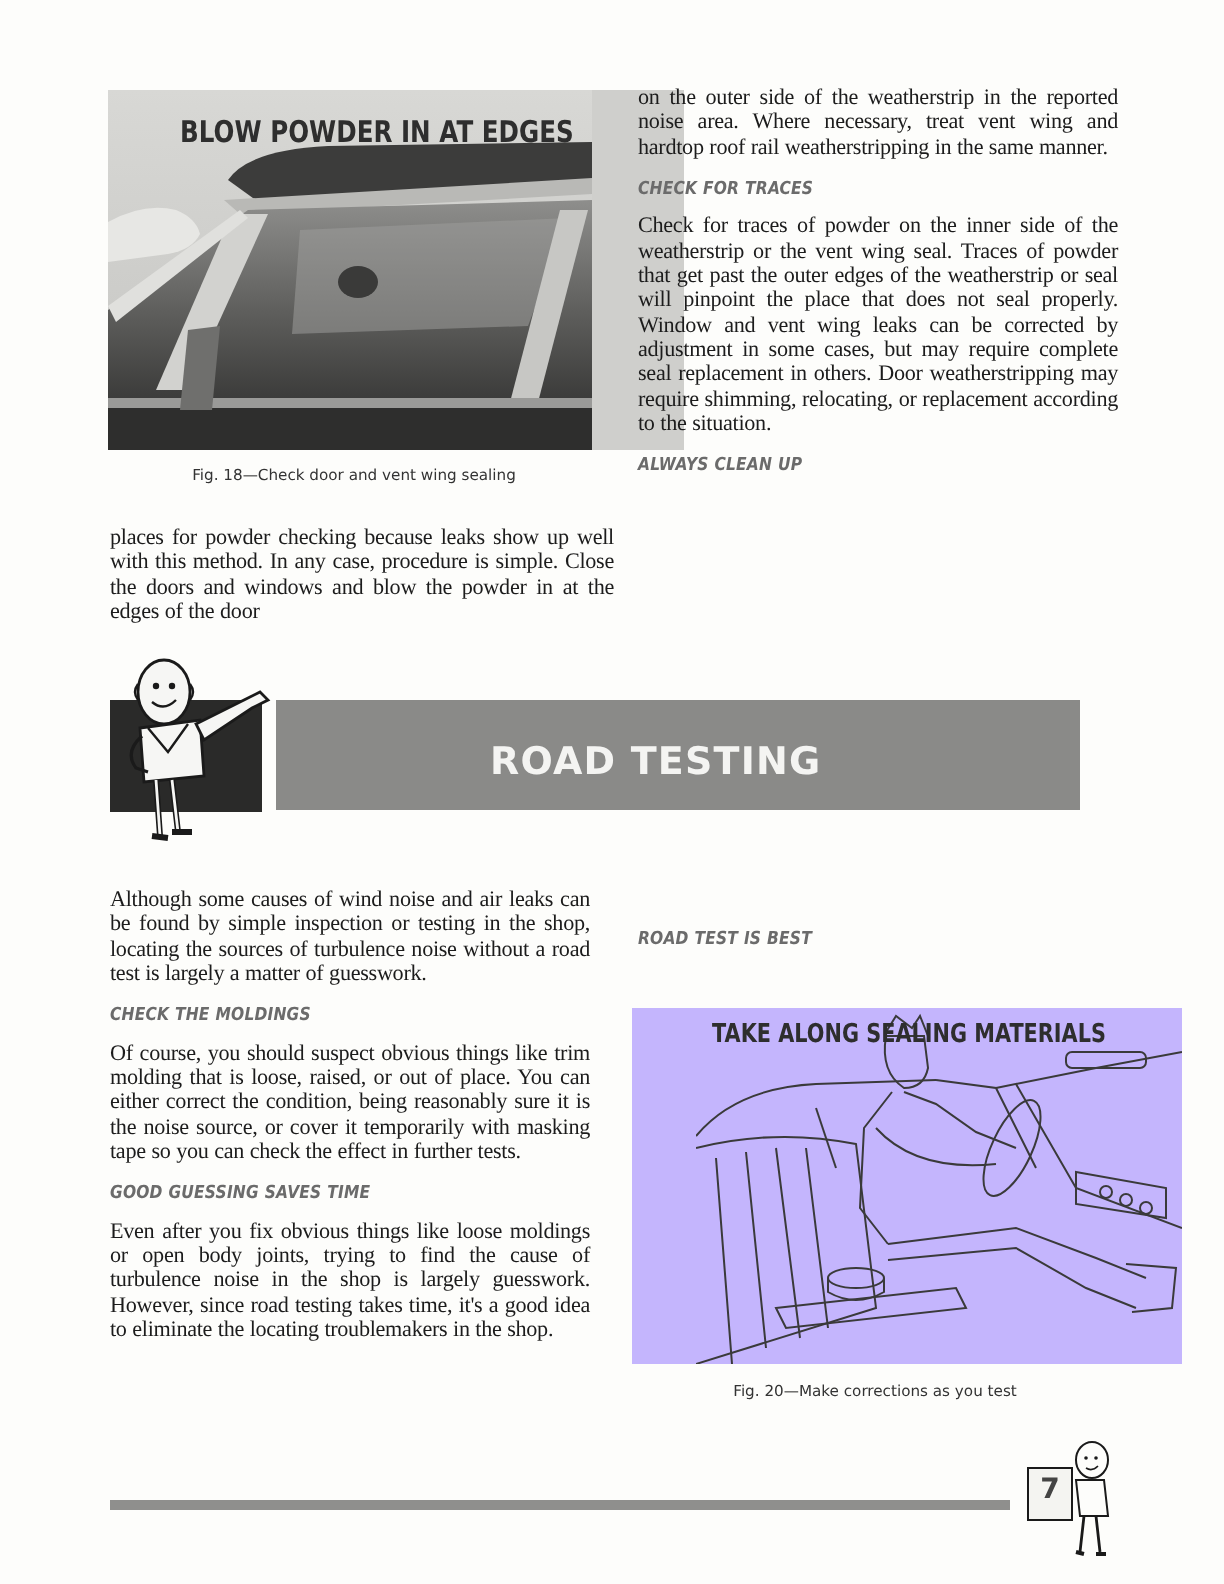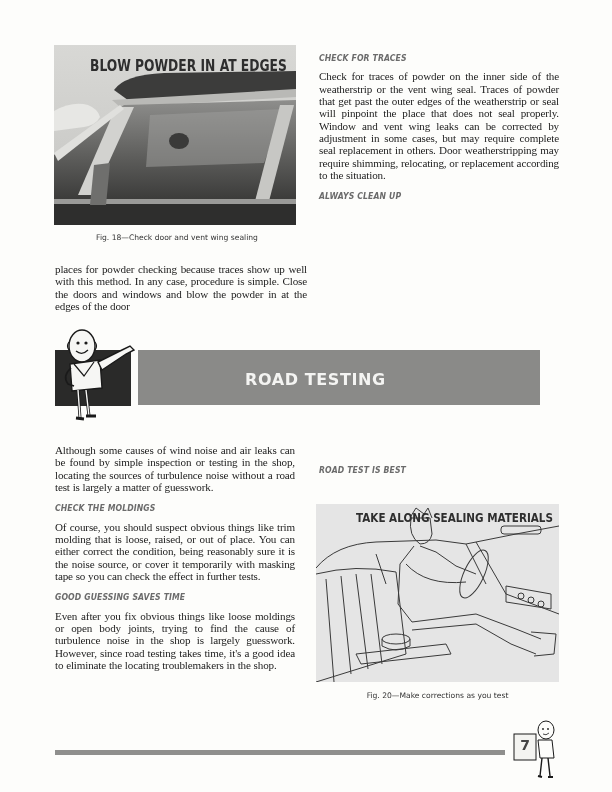--- a/index.html
+++ b/index.html
@@ -27,29 +27,29 @@
       color: #2e2e2e; white-space: nowrap; transform-origin: left top;
     }
     .caption {
       font-family: "DejaVu Sans", "Liberation Sans", sans-serif; font-size: 7.6px; color: #333;
       white-space: nowrap; text-align: center;
     }
     .banner {
       background: #8a8a88;
     }
     .banner-title {
-      font-family: "DejaVu Sans", "Liberation Sans", sans-serif; font-weight: bold; font-size: 16px;
+      font-family: "DejaVu Sans", "Liberation Sans", sans-serif; font-weight: bold; font-size: 19px;
       color: #f4f4f2; letter-spacing: 0.6px; white-space: nowrap;
     }
     .rule { background: #8f8f8d; }
   </style>
 </head>
 <body>
 
-<div class="abs fig" style="left:54px; top:45px; width:242px; height:180px; background:#cfcfcc;">
+<div class="abs fig" style="left:54px; top:45px; width:288px; height:180px; background:#cfcfcc;">
   <svg width="242" height="180" viewBox="0 0 242 180">
     <defs>
       <linearGradient id="sky" x1="0" y1="0" x2="0" y2="1">
         <stop offset="0" stop-color="#d8d8d5"></stop>
           <stop offset="1" stop-color="#c4c4c1"></stop>
       </linearGradient>
       <linearGradient id="glass" x1="0" y1="0" x2="0" y2="1">
         <stop offset="0" stop-color="#8e8e8c"></stop>
           <stop offset="0.5" stop-color="#5d5d5b"></stop>
           <stop offset="1" stop-color="#2f2f2e"></stop>
@@ -73,24 +73,25 @@
     <rect x="0" y="154" width="242" height="5" fill="#9a9a98"></rect>
     <path d="M40 120 L56 118 L52 160 L36 160 Z" fill="#6f6f6d"></path>
 
     <ellipse cx="125" cy="96" rx="10" ry="8" fill="#3a3a39"></ellipse>
   </svg>
   <div class="fig-title" style="left:36px; top:12px; font-size:15px; transform:scaleX(0.82);">BLOW POWDER IN AT EDGES</div>
 </div>
 <div class="abs caption" style="left:56px; top:233px; width:242px;">Fig. 18—Check door and vent wing sealing</div>
 
 <div class="abs body-text" style="left:55px; top:263px; width:252px;">
-  <p>places for powder checking because traces show up well with this method. In any case, procedure is simple. Close the doors and windows and blow the powder in at the edges of the door</p>
+  <p>places for powder checking because leaks show up well with this method. In any case, procedure is simple. Close the doors and windows and blow the powder in at the edges of the door</p>
 </div>
 
 <div class="abs body-text" style="left:319px; top:43px; width:240px;">
+  <p>on the outer side of the weatherstrip in the reported noise area. Where necessary, treat vent wing and hardtop roof rail weatherstripping in the same manner.</p>
   <div class="subhead" style="margin:9px 0 6px 0;">CHECK FOR TRACES</div>
   <p>Check for traces of powder on the inner side of the weatherstrip or the vent wing seal. Traces of powder that get past the outer edges of the weatherstrip or seal will pinpoint the place that does not seal properly. Window and vent wing leaks can be corrected by adjustment in some cases, but may require complete seal replacement in others. Door weatherstripping may require shimming, relocating, or replacement according to the situation.</p>
   <div class="subhead" style="margin:9px 0 6px 0;">ALWAYS CLEAN UP</div>
 </div>
 
 <div class="abs" style="left:55px; top:350px; width:76px; height:56px; background:#2a2a29;"></div>
 <svg class="abs" style="left:56px; top:328px;" width="80" height="98" viewBox="0 0 80 98">
 
   <ellipse cx="26" cy="18" rx="13" ry="16" fill="#f6f6f4" stroke="#1a1a1a" stroke-width="1.4"></ellipse>
   <circle cx="22" cy="15" r="1.6" fill="#1a1a1a"></circle>
@@ -119,21 +120,21 @@
   <div class="subhead" style="margin:9px 0 6px 0;">CHECK THE MOLDINGS</div>
   <p>Of course, you should suspect obvious things like trim molding that is loose, raised, or out of place. You can either correct the condition, being reasonably sure it is the noise source, or cover it temporarily with masking tape so you can check the effect in further tests.</p>
   <div class="subhead" style="margin:9px 0 6px 0;">GOOD GUESSING SAVES TIME</div>
   <p>Even after you fix obvious things like loose moldings or open body joints, trying to find the cause of turbulence noise in the shop is largely guesswork. However, since road testing takes time, it's a good idea to eliminate the locating troublemakers in the shop.</p>
 </div>
 
 <div class="abs body-text" style="left:319px; top:444px; width:240px;margin-top:20px;">
   <div class="subhead" style="margin:0 0 6px 0;">ROAD TEST IS BEST</div>
 </div>
 
-<div class="abs fig" style="left:316px; top:504px; width:243px; height:178px; background:#e5e5e5;">
+<div class="abs fig" style="left:316px; top:504px; width:243px; height:178px; background:#c4b5fd;padding-left:32px;">
   <svg width="243" height="178" viewBox="0 0 243 178" fill="none" stroke="#3a3a3a" stroke-width="1">
 
     <path d="M0 70 Q40 60 80 68 L90 150 L0 178"></path>
     <path d="M10 75 L18 178 M25 72 L35 170 M40 70 L52 165 M55 70 L66 160"></path>
     <path d="M0 64 Q20 40 60 38 L120 36"></path>
     <path d="M60 50 L70 80"></path>
 
     <path d="M150 40 L200 30 L243 22"></path>
     <path d="M160 38 L190 90 L243 110"></path>
     <path d="M120 36 L150 40 L170 80"></path>

